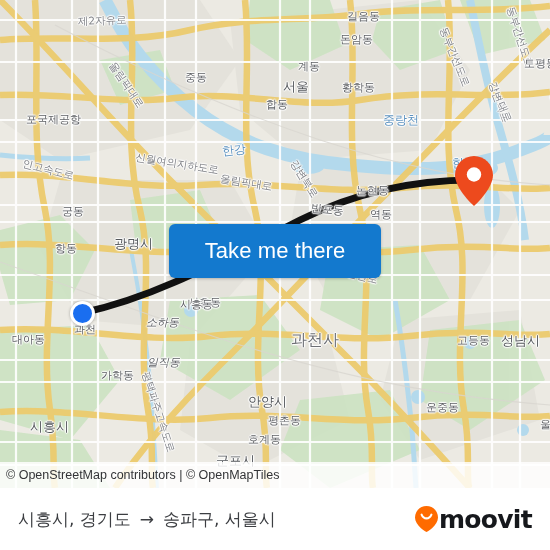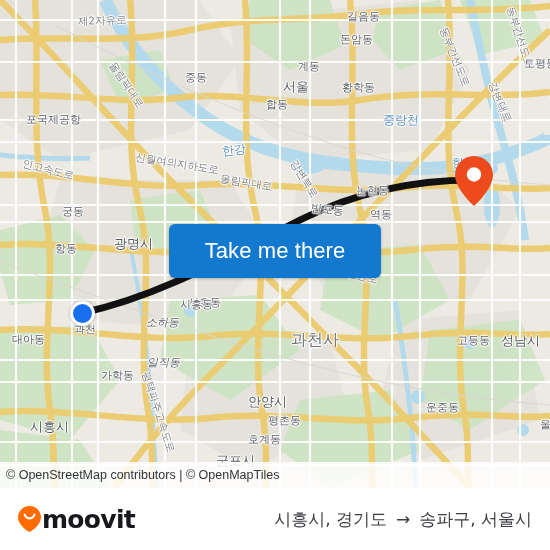--- a/index.html
+++ b/index.html
@@ -252,29 +252,29 @@
 
     <button id="take-me-there">Take me there</button>
 
     <div id="attribution">
       <span class="att-text">© OpenStreetMap contributors | © OpenMapTiles</span>
     </div>
   </div>
 
   <div id="footer">
 
+    <div id="route-summary">
+      <span>시흥시, 경기도</span>
+      <span id="route-arrow-icon">→</span>
+      <span>송파구, 서울시</span>
+    </div>
+
     <div id="moovit-logo">
       <span style="display:inline-flex;">
         <svg width="23" height="26" viewBox="0 0 23 26">
           <path d="M11.5,0 C5.1,0 0,5.1 0,11.5 C0,20 11.5,26 11.5,26 C11.5,26 23,20 23,11.5 C23,5.1 17.9,0 11.5,0 Z" fill="#ff6b00"></path>
           <path d="M6.6,8.6 C6.6,8.6 8.2,12.4 11.5,12.4 C14.8,12.4 16.4,8.6 16.4,8.6" fill="none" stroke="#ffffff" stroke-width="2.1" stroke-linecap="round"></path>
         </svg>
       </span>
       <span id="moovit-wordmark">moovit</span>
     </div>
-
-    <div id="route-summary">
-      <span>시흥시, 경기도</span>
-      <span id="route-arrow-icon">→</span>
-      <span>송파구, 서울시</span>
-    </div>
   </div>
 </div>
 
 </body></html>

